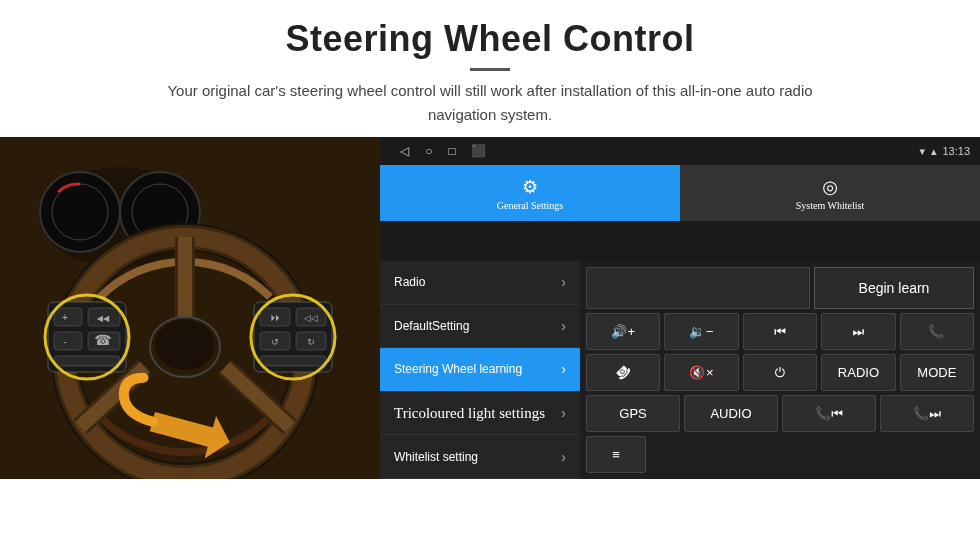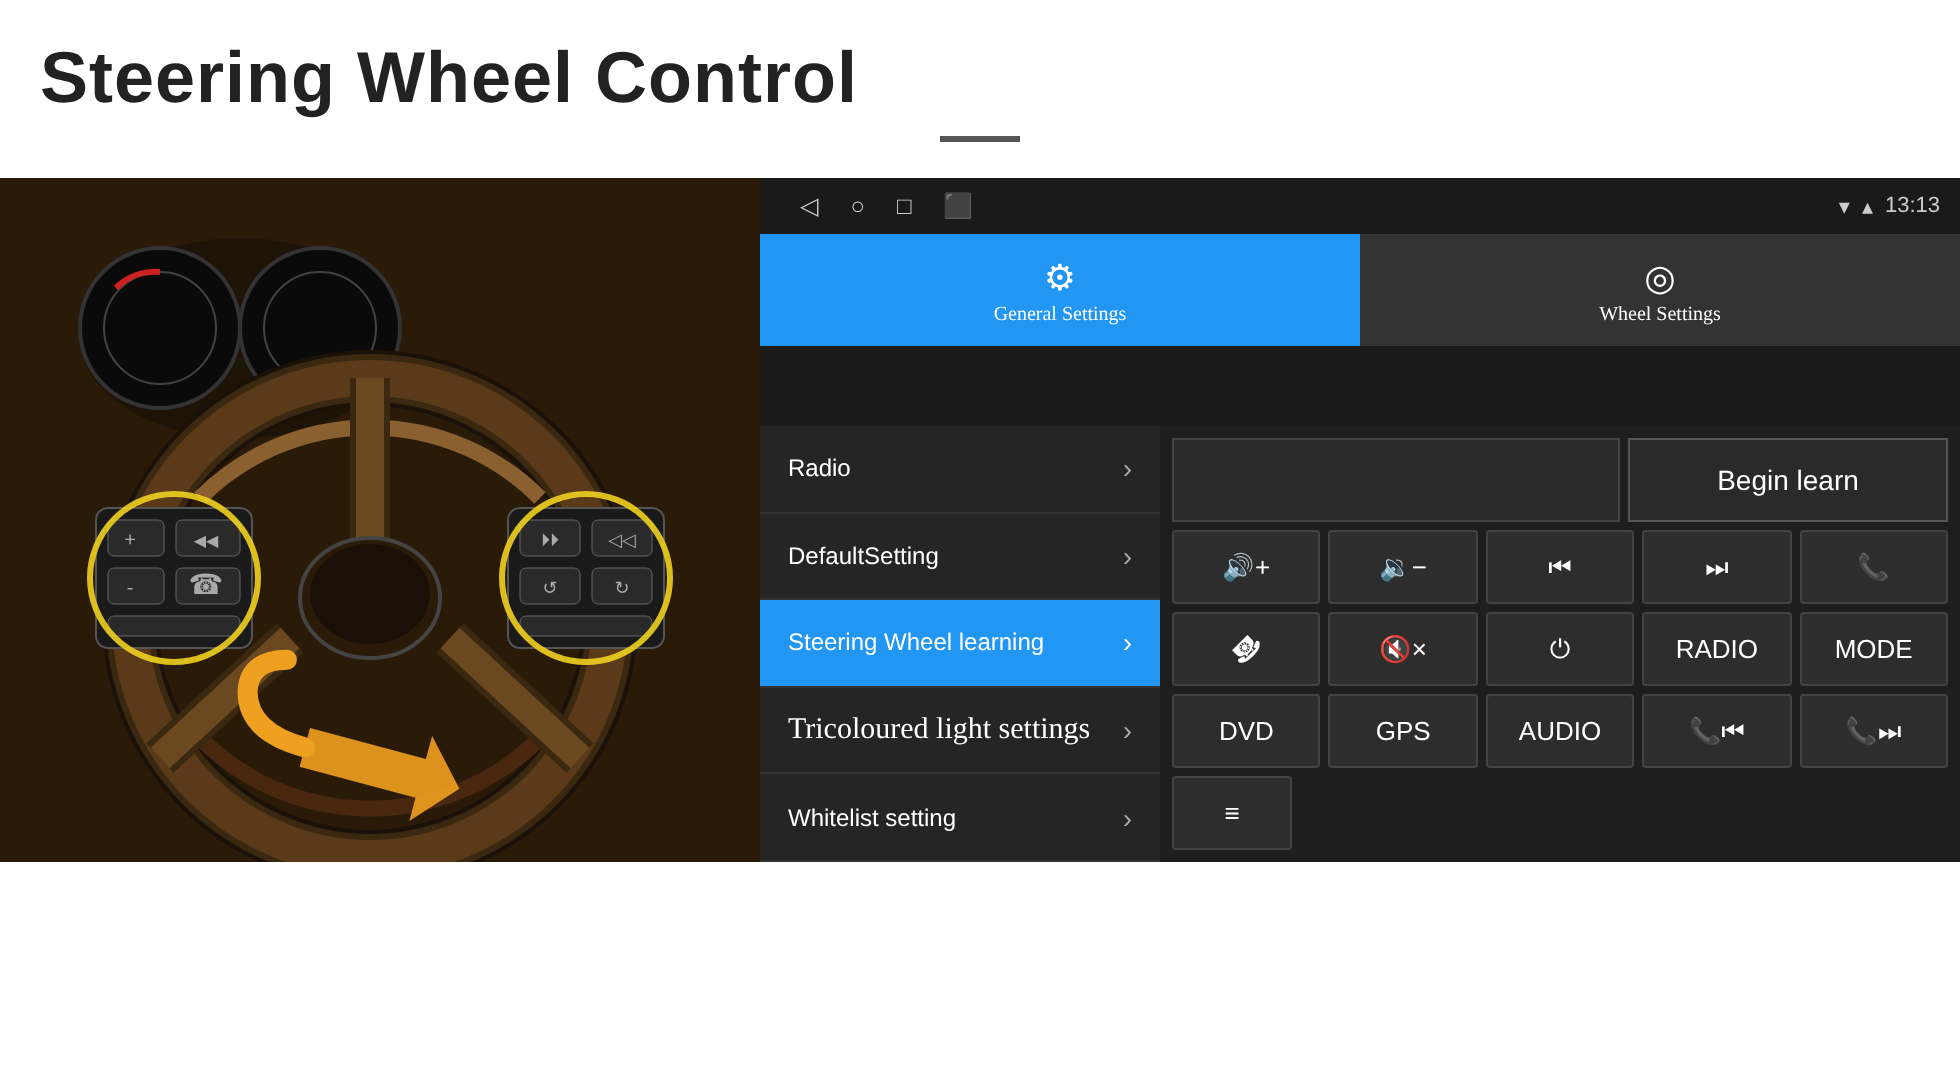--- a/index.html
+++ b/index.html
@@ -6,20 +6,21 @@
     body {
       font-family: Arial, sans-serif;
       background: #fff;
       width: 980px;
       min-height: 542px;
       overflow: hidden;
     }
 
     
     .header {
+      text-align: center;
       padding: 18px 20px 10px;
       background: #fff;
     }
     .header h1 {
       font-size: 36px;
       font-weight: 900;
       color: #222;
       letter-spacing: 0.5px;
     }
     .header-divider {
@@ -240,20 +241,21 @@
       top: 0;
       left: 0;
     }
   </style>
 </head>
 <body>
 
 <div class="header">
   <h1>Steering Wheel Control</h1>
   <div class="header-divider"></div>
+  <p>Your original car's steering wheel control will still work after installation of this all-in-one auto radio navigation system.</p>
 </div>
 
 <div class="main-content">
 
   <div class="car-image-area">
     <div class="steering-wheel-container">
       <svg class="sw-svg-area" viewBox="0 0 380 342" xmlns="http://www.w3.org/2000/svg">
 
         <rect width="380" height="342" fill="#2a1a08"></rect>
 
@@ -336,21 +338,21 @@
       </div>
     </div>
 
     <div class="tab-bar">
       <div class="tab-item active">
         <span class="tab-icon">⚙</span>
         <span class="tab-label">General Settings</span>
       </div>
       <div class="tab-item inactive">
         <span class="tab-icon">◎</span>
-        <span class="tab-label">Wheel Settings</span>
+        <span class="tab-label">System Whitelist</span>
       </div>
     </div>
 
     <div class="content-area">
 
       <div class="left-menu">
         <div class="menu-item inactive">
           <span class="menu-item-text">Radio</span>
           <span class="menu-chevron">›</span>
         </div>
@@ -412,23 +414,20 @@
             <button class="ctrl-btn">
               <span>RADIO</span>
             </button>
             <button class="ctrl-btn">
               <span>MODE</span>
             </button>
           </div>
 
           <div class="btn-row">
             <button class="ctrl-btn">
-              <span>DVD</span>
-            </button>
-            <button class="ctrl-btn">
               <span>GPS</span>
             </button>
             <button class="ctrl-btn">
               <span>AUDIO</span>
             </button>
             <button class="ctrl-btn">
               <span>📞⏮</span>
             </button>
             <button class="ctrl-btn">
               <span>📞⏭</span>

